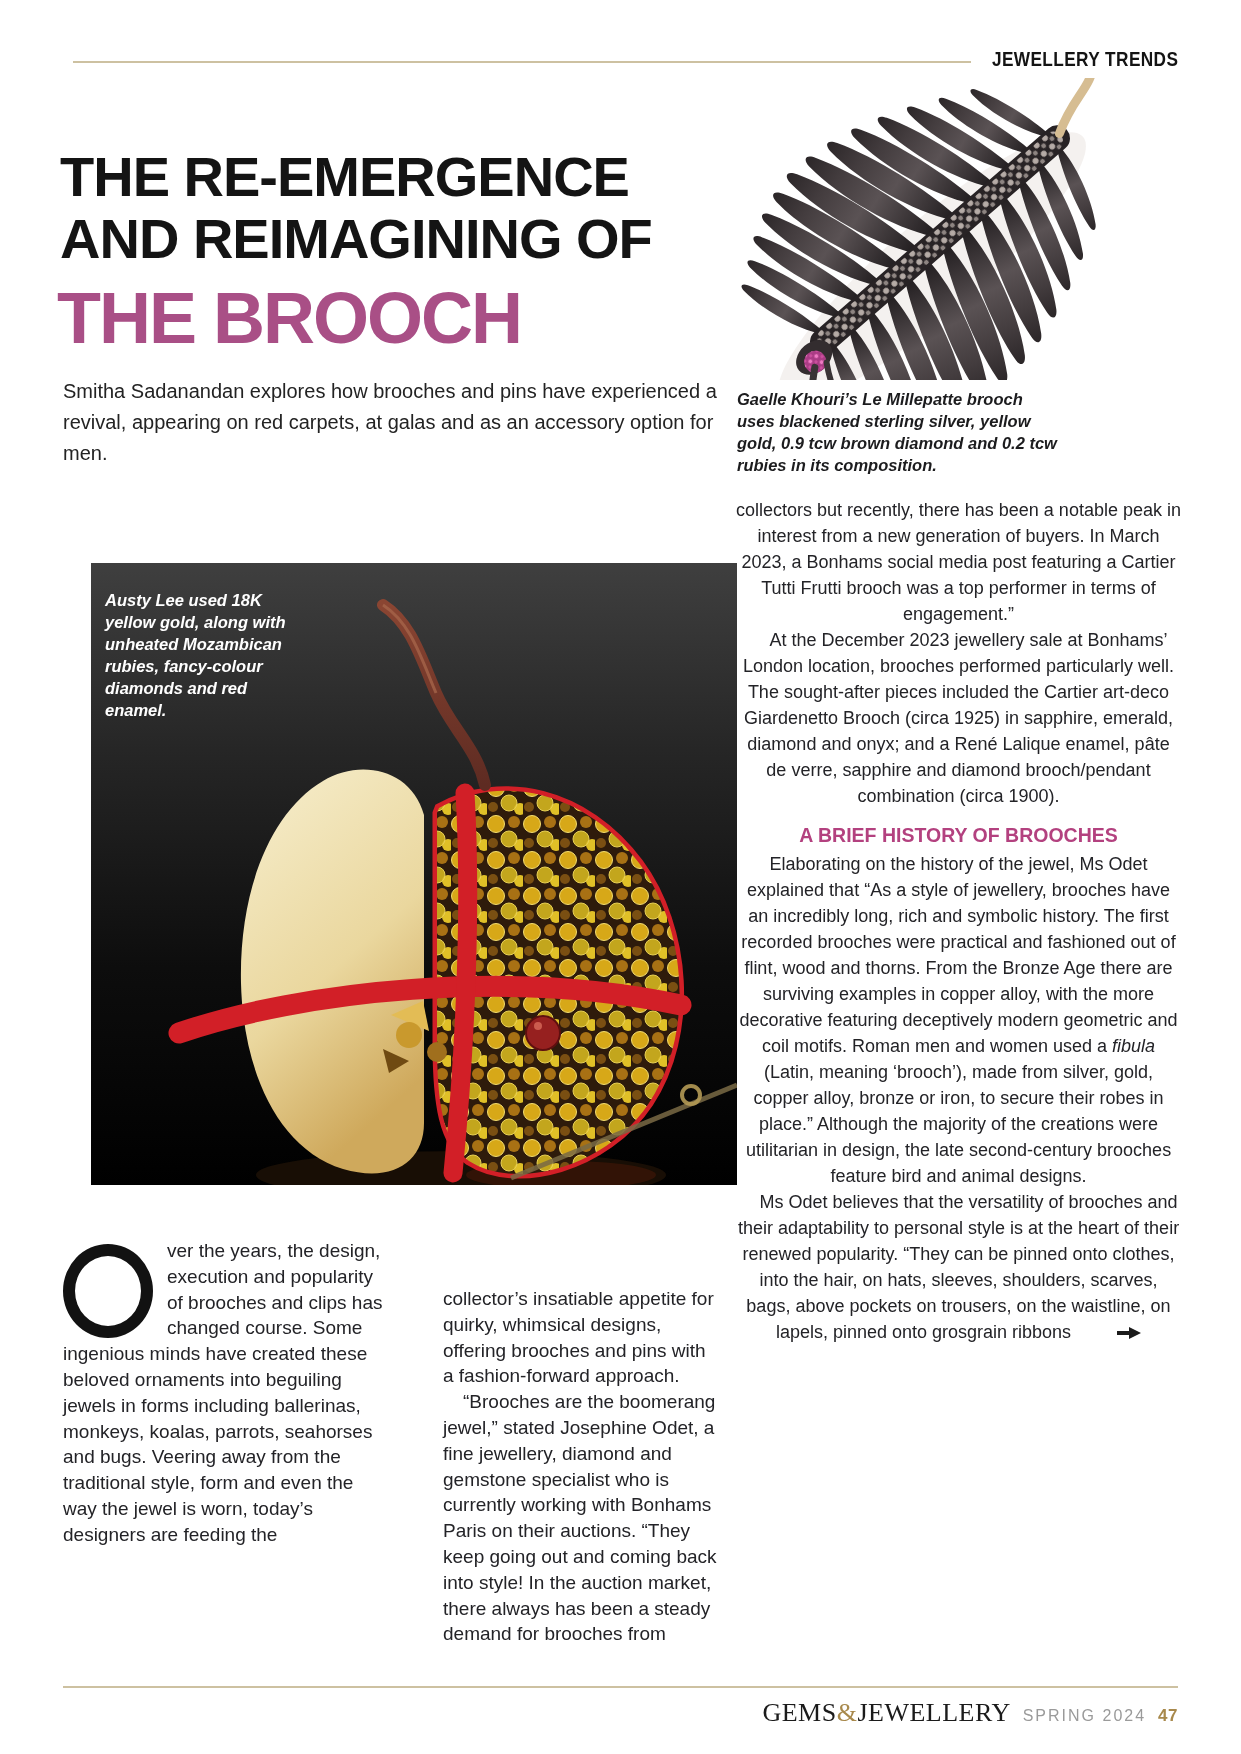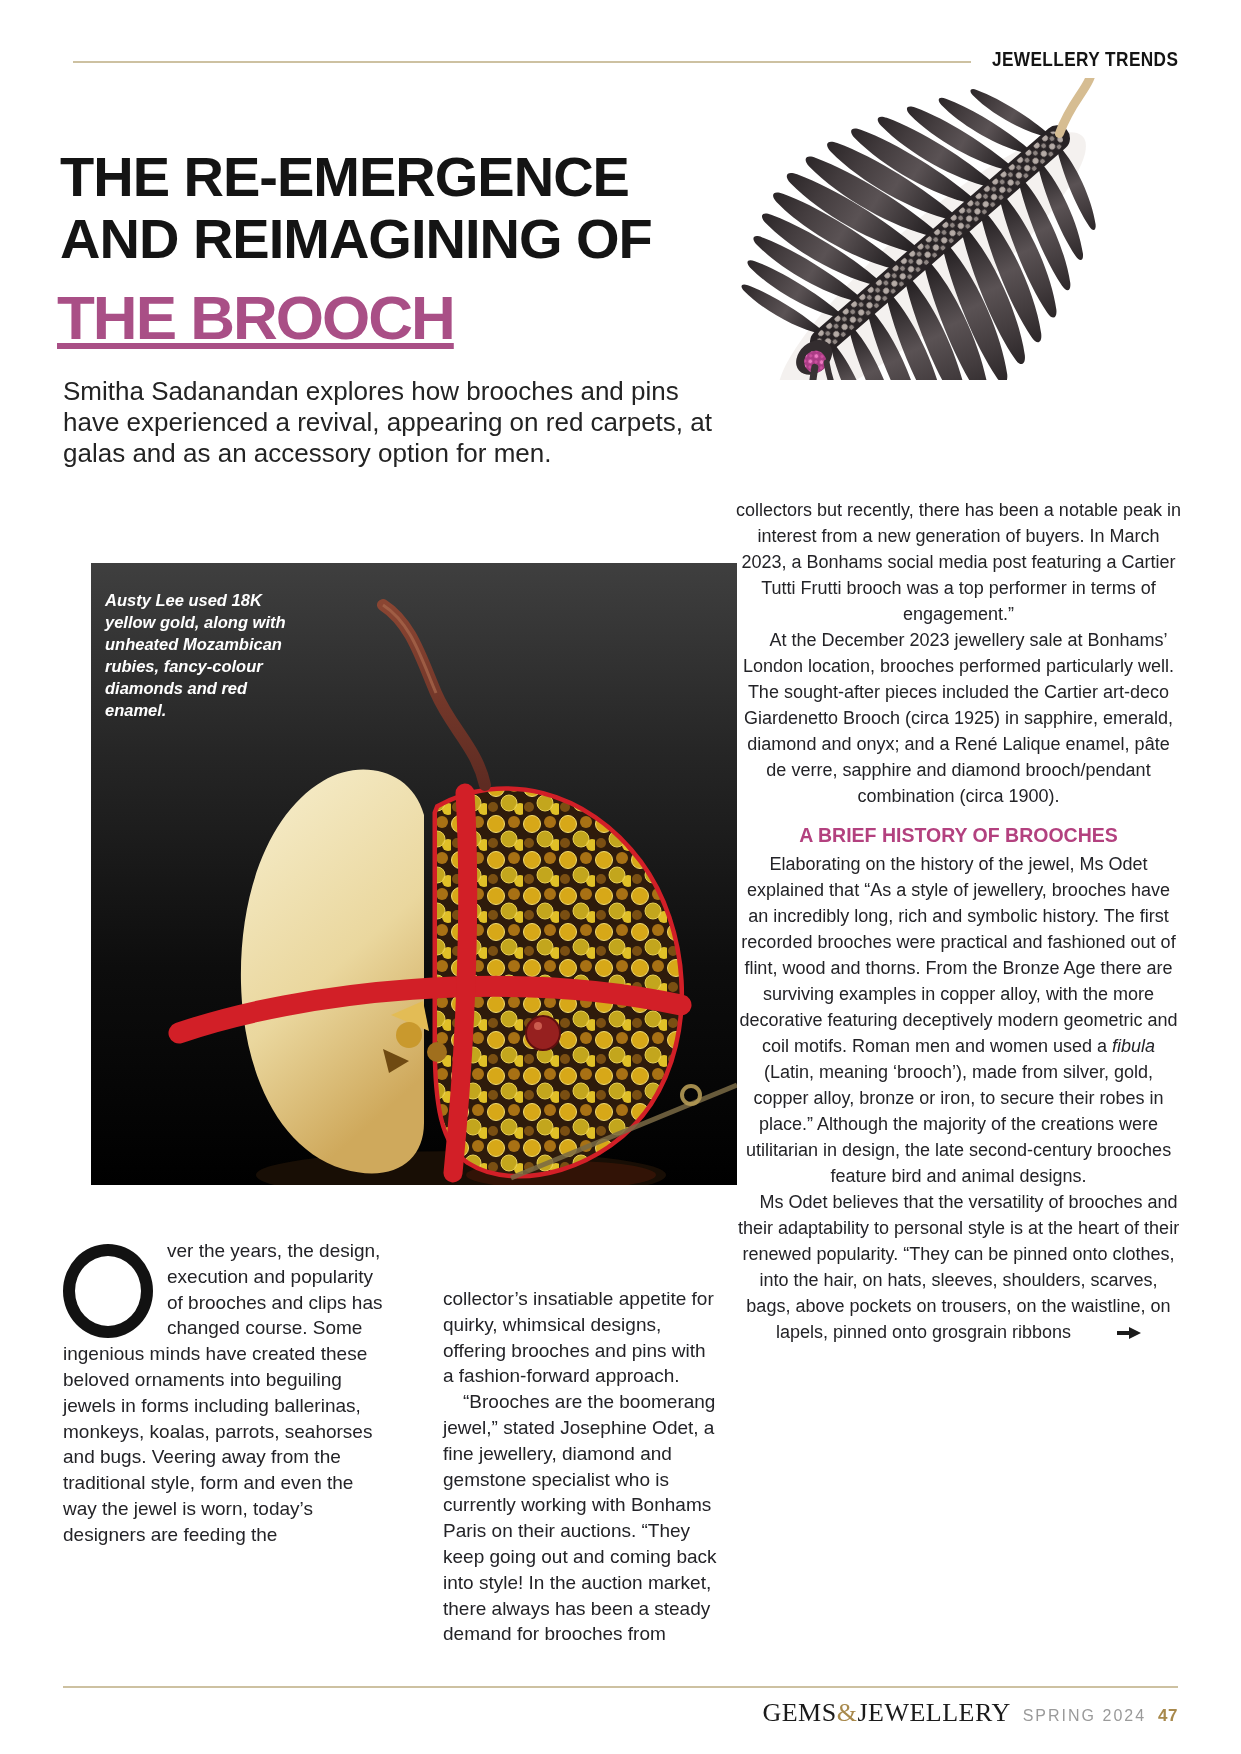--- a/index.html
+++ b/index.html
@@ -8,23 +8,23 @@
 
   
   .header-rule{position:absolute;left:73px;top:61px;width:898px;height:2px;background:#cdc1a1;}
   .header-label{position:absolute;right:63px;top:47px;font-weight:bold;font-size:21px;
         letter-spacing:.5px;color:#141414;transform:scaleX(.82);transform-origin:100% 50%;white-space:nowrap;}
 
   
   .title-black{position:absolute;left:60px;top:146px;margin:0;font-weight:bold;
         font-size:56px;line-height:62px;letter-spacing:-1px;color:#141414;}
   .title-accent{position:absolute;left:57px;top:268px;margin:0;font-weight:bold;
-        font-size:62px;line-height:100px;letter-spacing:-2px;color:#a94f86;white-space:nowrap;text-decoration:underline;}
+        font-size:72px;line-height:100px;letter-spacing:-2px;color:#a94f86;white-space:nowrap;}
   .standfirst{position:absolute;left:63px;top:376px;width:658px;margin:0;
-        font-size:26px;line-height:31px;color:#232323;}
+        font-size:20px;line-height:31px;color:#232323;}
 
   
   .fig-millipede{position:absolute;left:722px;top:78px;width:456px;height:302px;}
   .fig-apple{position:absolute;left:72px;top:563px;width:646px;height:622px;padding-left:19px;}
   .caption{font-style:italic;font-weight:bold;font-size:16.5px;line-height:22px;color:#1c1c1e;}
   .caption-millipede{position:absolute;left:737px;top:388px;width:325px;margin:0;}
   .caption-apple{position:absolute;left:33px;top:26px;width:205px;margin:0;color:#ffffff;}
 
   
   .col{position:absolute;font-size:19px;line-height:25.8px;color:#232327;text-align:left;}
@@ -121,20 +121,21 @@
           <circle cx="-2" cy="6" r="11" fill="url(#pinkpat)"></circle>
           <path d="M-6,10 C-28,28 -40,42 -44,58" stroke="#3a3436" stroke-width="7" fill="none" stroke-linecap="round"></path>
           <path d="M6,14 C-6,34 -10,48 -8,62" stroke="#3a3436" stroke-width="6" fill="none" stroke-linecap="round"></path>
         </g>
 
         <path d="M160,-2 C196,-22 212,-14 234,-34 C243,-42 254,-44 260,-40" stroke="#d6bd92" stroke-width="9" fill="none" stroke-linecap="round"></path>
         <circle cx="268" cy="-48" r="11" stroke="#9a9a9a" stroke-width="5" fill="none"></circle>
       </g>
     </svg>
   </div>
+  <p class="caption caption-millipede">Gaelle Khouri’s Le Millepatte brooch uses blackened sterling silver, yellow gold, 0.9 tcw brown diamond and 0.2 tcw rubies in its composition.</p>
 
   <div class="fig-apple">
     <svg width="646" height="622" viewBox="0 0 646 622">
       <defs>
         <linearGradient id="bgGrad" x1="0" y1="0" x2="0" y2="1">
           <stop offset="0" stop-color="#3f3f3f"></stop>
             <stop offset=".3" stop-color="#262626"></stop>
           <stop offset=".65" stop-color="#0d0d0d"></stop>
             <stop offset="1" stop-color="#000000"></stop>
         </linearGradient>

